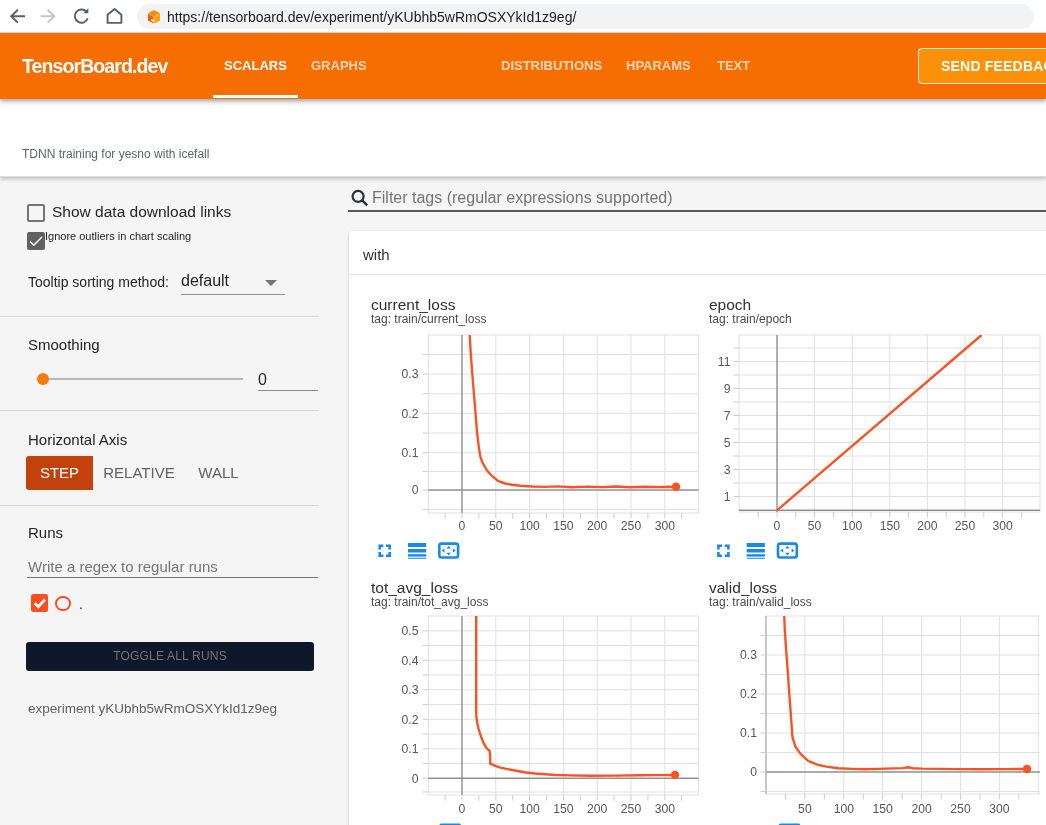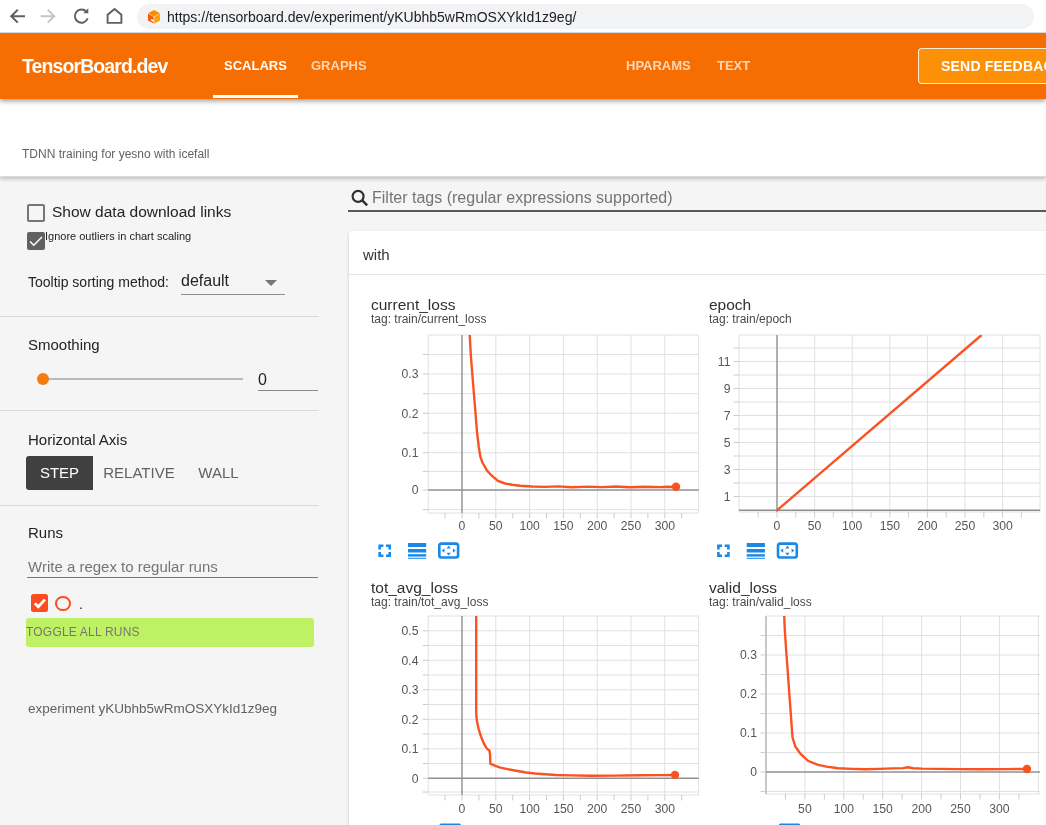--- a/index.html
+++ b/index.html
@@ -28,24 +28,24 @@
 
 .lbl { position:absolute; font-size:15px; color:#232323; z-index:12; }
 .gry { color:#757575; }
 .hr { position:absolute; left:0; width:319px; height:1px; background:#d9d9d9; z-index:12; }
 
 
 .cb { position:absolute; width:18px; height:18px; border-radius:2px; z-index:12; }
 .cb.off { border:2px solid #757575; }
 .cb.dark { background:#616161; }
 
-#stepbtn { position:absolute; left:26px; top:456px; width:67px; height:34px; background:#404040; border-radius:3px 0 0 3px; color:#fff; font-size:15px; text-align:center; line-height:34px; z-index:12; }
+#stepbtn { position:absolute; left:26px; top:456px; width:67px; height:34px; background:#c2410c; border-radius:3px 0 0 3px; color:#fff; font-size:15px; text-align:center; line-height:34px; z-index:12; }
 .axbtn { position:absolute; top:456px; height:34px; font-size:15px; color:#616161; text-align:center; line-height:34px; z-index:12; }
 
-#toggle { position:absolute; left:26px; top:618px; width:288px; height:29px; background:#bef264; border-radius:3px; color:#757575; font-size:12px; letter-spacing:0.2px; text-align:left; line-height:29px; z-index:12; }
+#toggle { position:absolute; left:26px; top:642px; width:288px; height:29px; background:#0f172a; border-radius:3px; color:#757575; font-size:12px; letter-spacing:0.2px; text-align:center; line-height:29px; z-index:12; }
 
 
 #card { position:absolute; left:349px; top:231px; width:760px; height:700px; background:#fff; border-radius:3px; box-shadow:0 1px 3px rgba(0,0,0,0.2); z-index:11; }
 .ctitle { position:absolute; font-size:15.5px; color:#303030; z-index:12; }
 .ctag { position:absolute; font-size:12px; color:#4a4a4a; z-index:12; }
 svg.chart { position:absolute; z-index:12; }
 </style>
 </head>
 <body>
 <div id="chrome">
@@ -66,20 +66,21 @@
       <path d="M14 4.8 L8.4 7.8 V14.6 L14 11.6 Z" fill="#ffa000"></path>
       <path d="M5.2 9.8 L7.6 11.1 V13 L5.2 11.7 Z" fill="#fff"></path>
     </g>
   </svg>
   <div id="url">https://tensorboard.dev/experiment/yKUbhb5wRmOSXYkId1z9eg/</div>
 </div>
 <div id="hdr">
   <div id="brand">TensorBoard.dev</div>
   <div class="tab on" style="left:224px;">SCALARS</div>
   <div class="tab" style="left:311px;">GRAPHS</div>
+  <div class="tab" style="left:501px;">DISTRIBUTIONS</div>
   <div class="tab" style="left:626px;">HPARAMS</div>
   <div class="tab" style="left:717px;">TEXT</div>
   <div style="position:absolute;left:213px;top:62px;width:85px;height:3px;background:#fff;"></div>
   <div id="fb">SEND FEEDBACK</div>
 </div>
 <div id="band">
     <div class="t">TDNN training for yesno with icefall</div>
   </div>
 <div id="content"></div>
 

